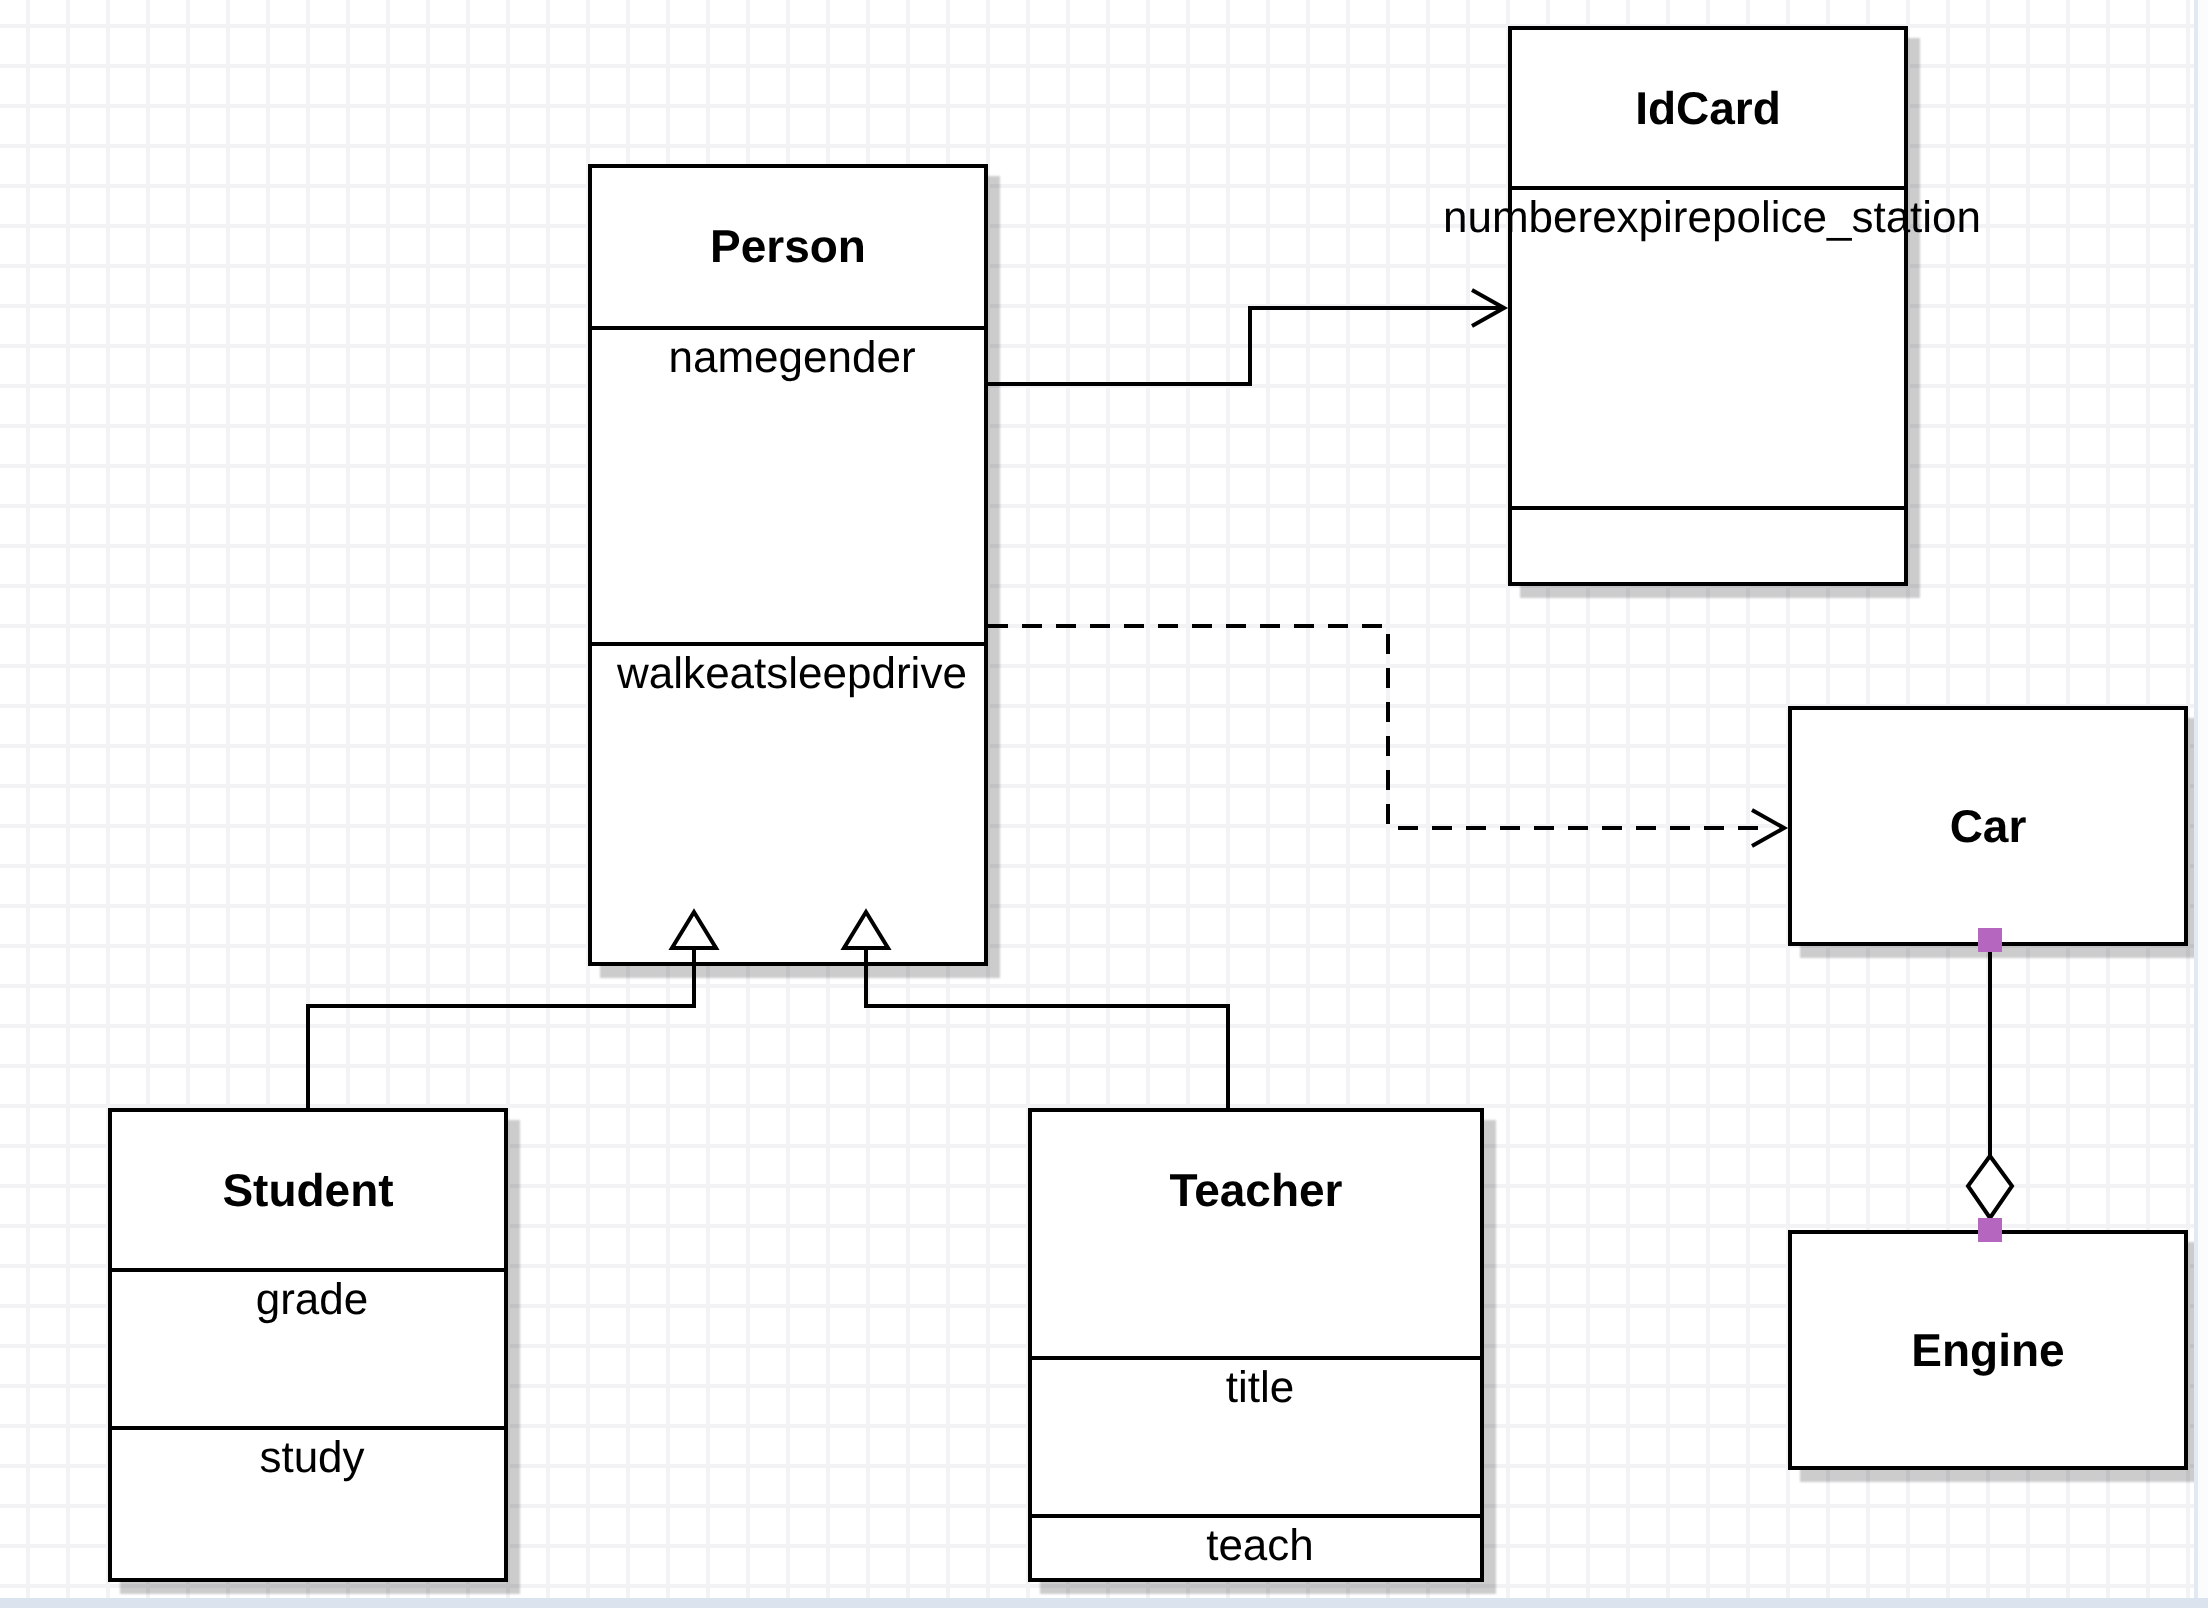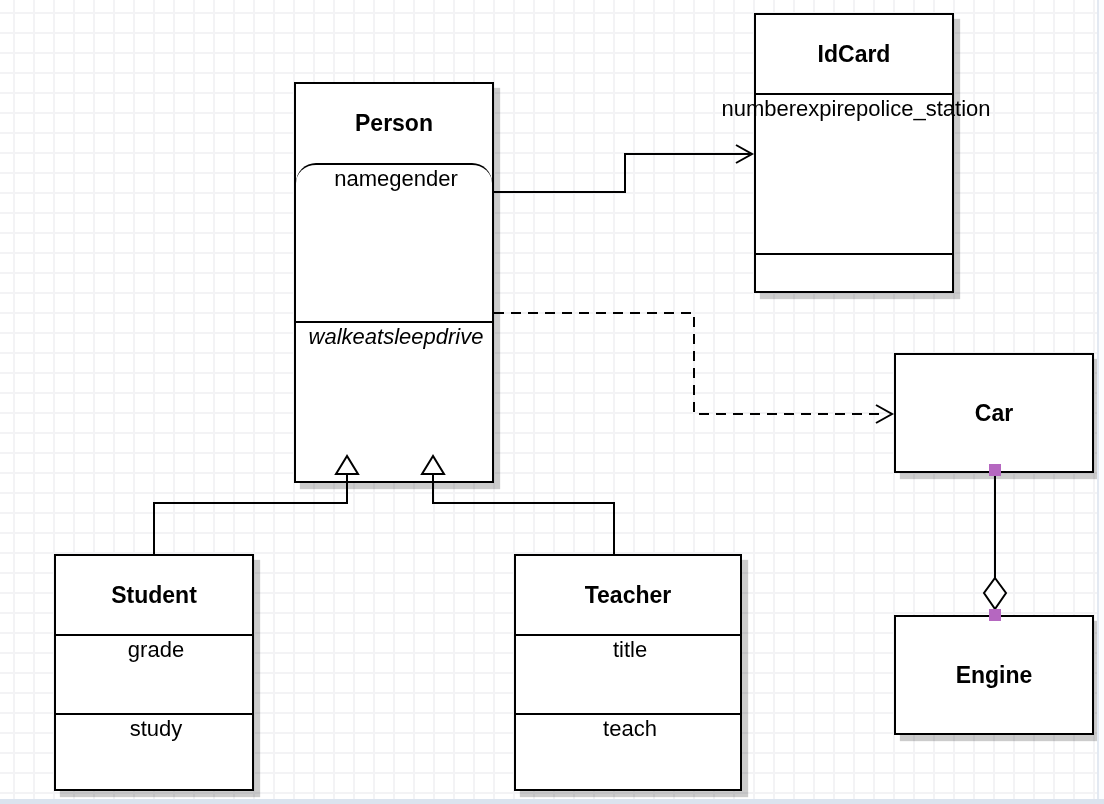--- a/index.html
+++ b/index.html
@@ -27,39 +27,39 @@
   }
   .uml .comp {
     border-top:2px solid #000000;
     display:flex; flex-direction:row; justify-content:center;
     padding-left:4px; font-size:22px; line-height:28px; color:#000;
   }
   .uml.title-only .title { flex:1; }
 
   #person  { left:294px; top:54px;  width:200px; height:401px;margin-top:28px; }
   #person  .title { flex:0 0 79px; }
-  #person  .c1 { flex:0 0 158px;border-radius:20px; }
-  #person  .c2 { flex:1;font-style:italic; }
+  #person  .c1 { flex:0 0 158px; }
+  #person  .c2 { flex:1; }
 
   #idcard  { left:754px; top:13px;  width:200px; height:280px; }
   #idcard  .title { flex:0 0 78px; }
   #idcard  .c1 { flex:0 0 160px; }
   #idcard  .c2 { flex:1; }
 
   #car     { left:894px; top:353px; width:200px; height:120px; }
   #engine  { left:894px; top:615px; width:200px; height:120px; }
 
   #student { left:54px;  top:554px; width:200px; height:237px; }
   #student .title { flex:0 0 78px; }
   #student .c1 { flex:0 0 79px; }
   #student .c2 { flex:1; }
 
   #teacher { left:514px; top:554px; width:228px; height:237px; }
   #teacher .title { flex:0 0 78px; }
-  #teacher .c1 { flex:0 0 79px; }
+  #teacher .c1 { flex:0 0 79px;margin-top:44px; }
   #teacher .c2 { flex:1; }
 
   
   svg.wires { position:absolute; left:0; top:0; width:1104px; height:804px; pointer-events:none; }
   svg.wires .stroke { stroke:#000000; stroke-width:2; fill:none; }
   svg.wires .hollow { stroke:#000000; stroke-width:2; fill:#ffffff; }
 
   
   .bottom-strip { position:absolute; left:0; bottom:0; width:1104px; height:5px; background:#dbe3ee; }
   .right-strip  { position:absolute; right:0; top:0; width:7px; height:804px; background:#fbfcfe; border-left:2px solid #e3e9f2; }

